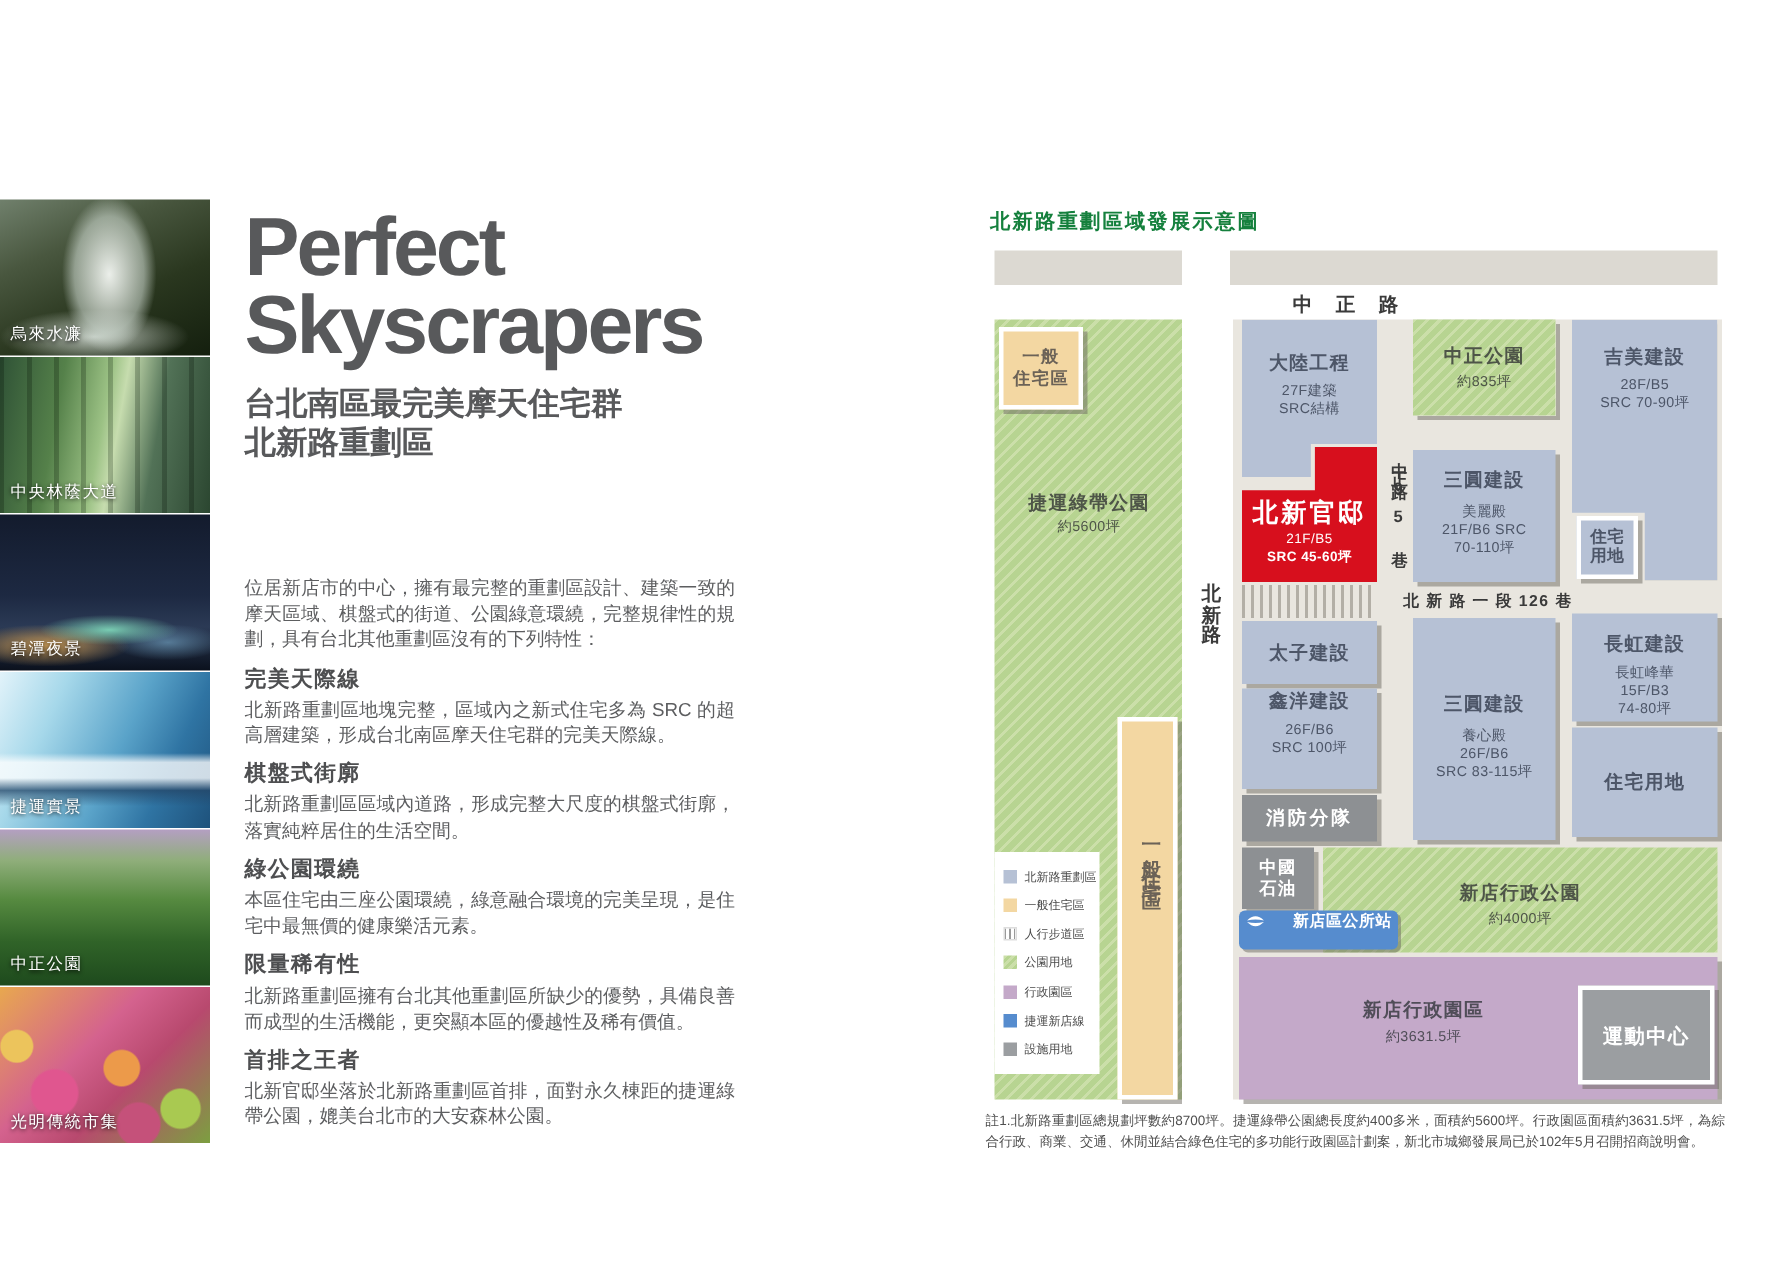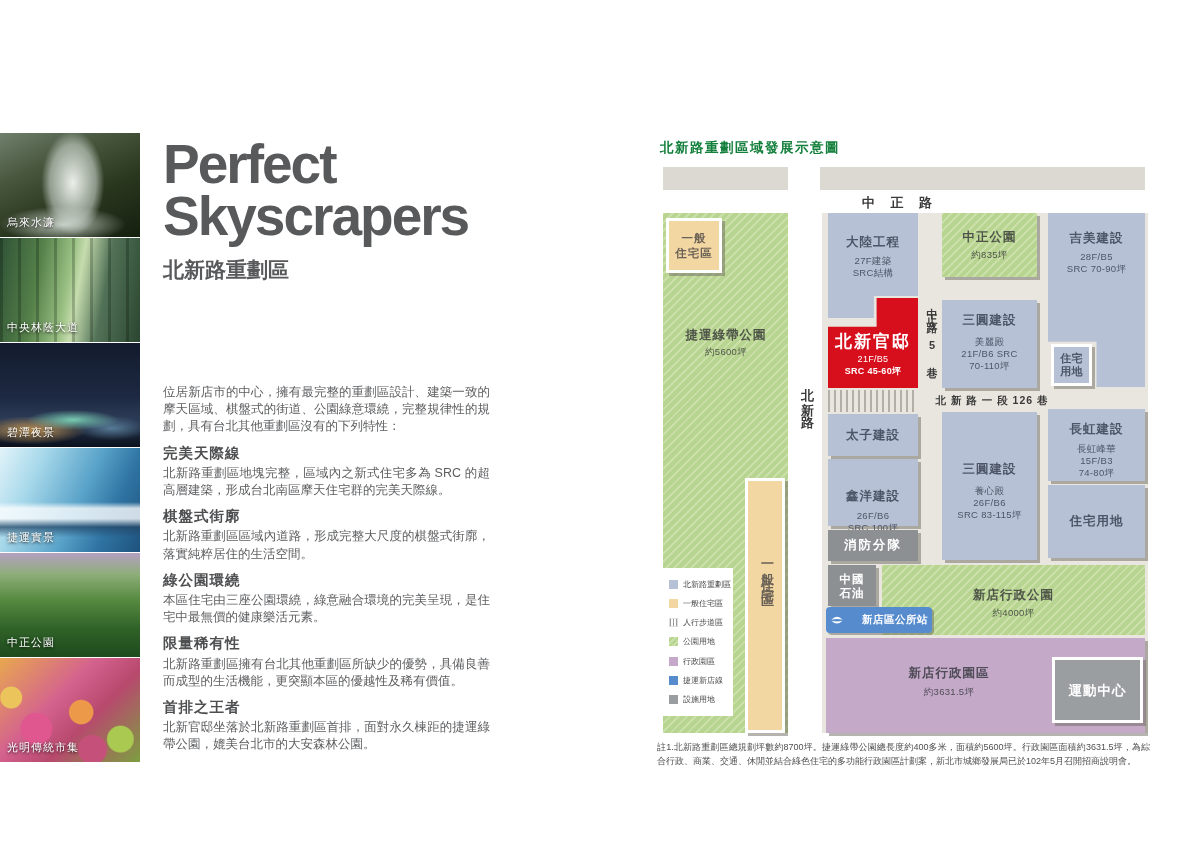--- a/index.html
+++ b/index.html
@@ -75,21 +75,21 @@
   .leg-row { display:flex; align-items:center; }
   .leg-sw { width:9px; height:9px; margin-right:5px; flex:none; }
   .leg-tx { font-size:8px; color:#4a4a4a; white-space:nowrap; }
   .sw-redev{background:#b6c1d5} .sw-res{background:#f3d7a2}
   .sw-walk{background:repeating-linear-gradient(90deg,#9a9a9a 0 1px,#fff 1px 3px); border:1px solid #ddd;}
   .sw-park{background:repeating-linear-gradient(135deg,#cbdfa9 0 2px,#b7d491 2px 4px)}
   .sw-admin{background:#c4a9c9} .sw-mrt{background:#568cce} .sw-fac{background:#9b9ea1}
 
   
   .station { position:absolute; left:166px; top:449px; width:106px; height:26px; background:#568cce;
-    border-radius:4px; display:flex; align-items:center; justify-content:center; gap:18px;
+    border-radius:4px; display:flex; align-items:flex-start; justify-content:center; gap:18px;
     color:#fff; box-shadow:2px 2px 0 rgba(110,106,98,.5); }
   .station .stx { font-size:10.5px; font-weight:bold; letter-spacing:.5px; }
 
   .footnote { position:absolute; left:657px; top:741px; width:493px; font-size:9px;
     line-height:13.5px; color:#4f4f4f; text-align:justify; }
 </style>
 </head>
 <body>
 
 <div class="page">
@@ -114,20 +114,21 @@
       <span class="plabel">光明傳統市集</span>
     </div>
   </div>
 
   <div class="hero">
     <h1>
       <span>Perfect</span><br>
       <span>Skyscrapers</span>
     </h1>
     <div class="sub">
+      <div>台北南區最完美摩天住宅群</div>
       <div>北新路重劃區</div>
     </div>
   </div>
 
   <div class="copy">
     <p>位居新店市的中心，擁有最完整的重劃區設計、建築一致的摩天區域、棋盤式的街道、公園綠意環繞，完整規律性的規劃，具有台北其他重劃區沒有的下列特性：</p>
     <div class="sec-h">完美天際線</div>
     <p>北新路重劃區地塊完整，區域內之新式住宅多為 SRC 的超高層建築，形成台北南區摩天住宅群的完美天際線。</p>
     <div class="sec-h">棋盤式街廓</div>
     <p>北新路重劃區區域內道路，形成完整大尺度的棋盤式街廓，落實純粹居住的生活空間。</p>
@@ -239,21 +240,21 @@
 
     <div class="abs hroad" style="left:272px;top:236px;width:120px;font-size:10.5px;letter-spacing:1px;text-align:center;">北 新 路 一 段 126 巷</div>
 
     <div class="abs" style="left:168px;top:232px;width:90px;height:22px;
          background:repeating-linear-gradient(90deg,#b3afa6 0 2px,#e9e6df 2px 6px);"></div>
 
     <div class="blk blue shadow" style="left:168px;top:256px;width:90px;height:42px;justify-content:center;">
       <div class="nm">太子建設</div>
     </div>
 
-    <div class="blk blue shadow" style="left:168px;top:301px;width:90px;height:67px;padding-top:30px;text-align:center;">
+    <div class="blk blue shadow" style="left:168px;top:301px;width:90px;height:67px;padding-top:1px;text-align:center;">
       <div class="nm">鑫洋建設</div>
       <div class="sp" style="margin-top:6px;">26F/B6</div>
       <div class="sp">SRC 100坪</div>
     </div>
 
     <div class="blk blue shadow" style="left:282px;top:254px;width:95px;height:148px;padding-top:50px;">
       <div class="nm">三圓建設</div>
       <div class="sp" style="margin-top:8px;">養心殿</div>
       <div class="sp">26F/B6</div>
       <div class="sp">SRC 83-115坪</div>

